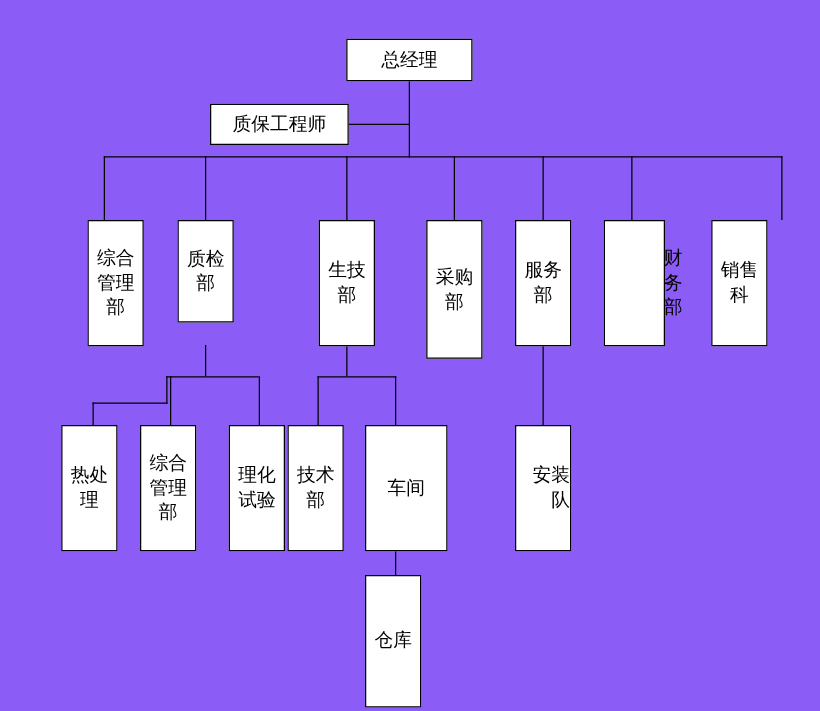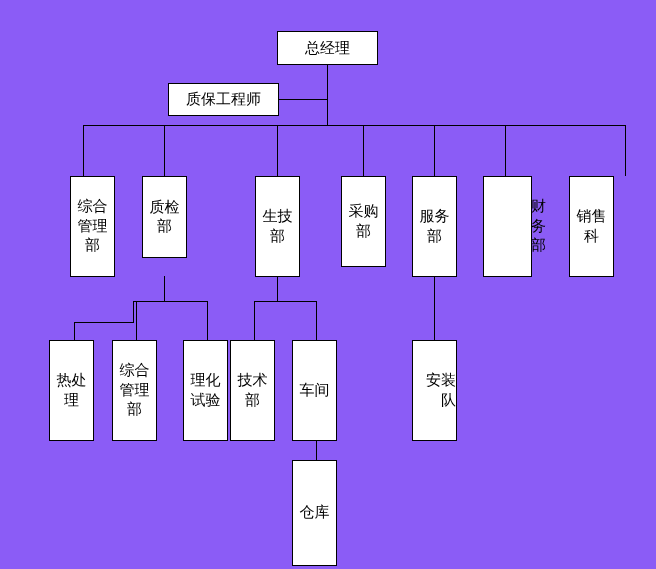--- a/index.html
+++ b/index.html
@@ -109,21 +109,21 @@
   </div>
 
   <div class="node vertical" style="left:142px; top:176px; width:45px; height:82px;">
     <span class="label">质检部</span>
   </div>
 
   <div class="node vertical" style="left:255px; top:176px; width:45px; height:101px;">
     <span class="label">生技部</span>
   </div>
 
-  <div class="node vertical" style="left:341px; top:176px; width:45px; height:91px;">
+  <div class="node vertical" style="left:341px; top:176px; width:45px; height:111px;">
     <span class="label">采购部</span>
   </div>
 
   <div class="node vertical" style="left:412px; top:176px; width:45px; height:101px;">
     <span class="label">服务部</span>
   </div>
 
   <div class="node vertical" style="left:483px; top:176px; width:45px; height:101px;padding-left:47px;">
     <span class="label">财务部</span>
   </div>
@@ -141,21 +141,21 @@
   </div>
 
   <div class="node vertical" style="left:183px; top:340px; width:45px; height:101px;text-align:center;">
     <span class="label">理化试验</span>
   </div>
 
   <div class="node vertical" style="left:230px; top:340px; width:45px; height:101px;">
     <span class="label">技术部</span>
   </div>
 
-  <div class="node vertical" style="left:292px; top:340px; width:45px; height:101px;">
+  <div class="node vertical" style="left:292px; top:340px; width:66px; height:101px;">
     <span class="label">车间</span>
   </div>
 
   <div class="node vertical" style="left:412px; top:340px; width:45px; height:101px;text-align:right;">
     <span class="label">安装队</span>
   </div>
 
   <div class="node vertical" style="left:292px; top:460px; width:45px; height:106px;">
     <span class="label">仓库</span>
   </div>

